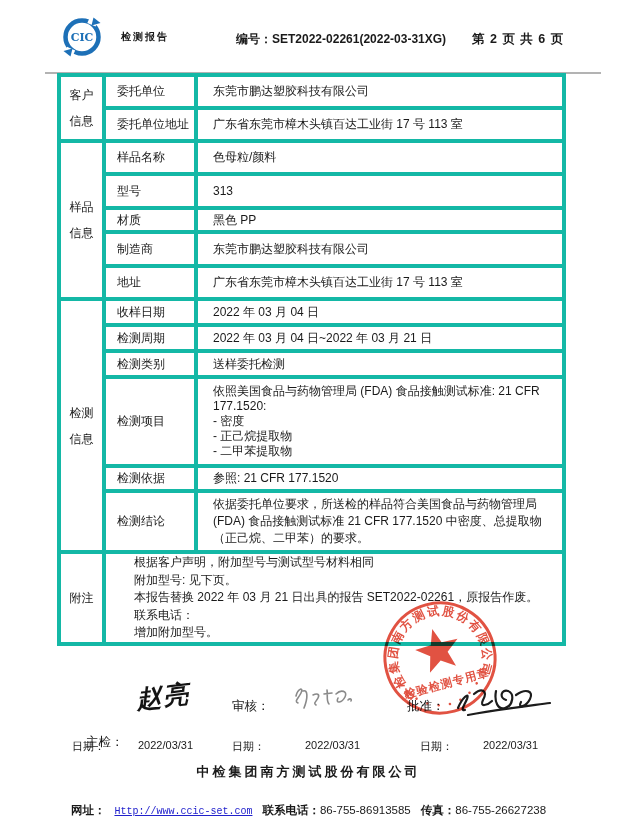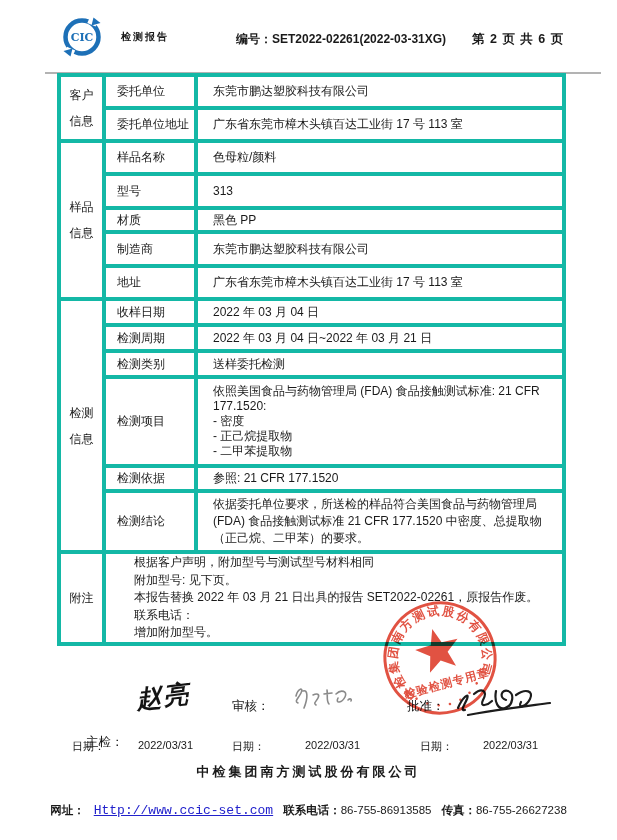--- a/index.html
+++ b/index.html
@@ -46,21 +46,21 @@
   
   .stamp { mix-blend-mode:multiply; opacity:0.88; }
 
   
   .ft-company { left:0; top:763px; width:617px; text-align:center;
                 font-size:13px; font-weight:bold; letter-spacing:3px; }
   .ft-line    { left:0; width:617px; text-align:center; font-size:11.5px; }
   .ft-line .b { font-weight:bold; }
   .ft-link    { color:#2121cc; text-decoration:underline;
                 font-family:"Liberation Mono","DejaVu Sans Mono",monospace;
-                font-size:13px; cursor:pointer;padding-left:9px; }
+                font-size:10px; cursor:pointer;padding-left:9px; }
   .gap { display:inline-block; width:10px; }
 </style>
 </head>
 <body>
 
 <div class="page">
 
   <svg class="abs" style="left:59px; top:14px;" width="46" height="46" viewBox="0 0 46 46">
     <circle cx="23" cy="23" r="16.5" fill="#ffffff" stroke="#1d70b7" stroke-width="4.5"></circle>
     <rect x="30" y="2" width="9" height="9" fill="#ffffff" transform="rotate(24 34 6)"></rect>

